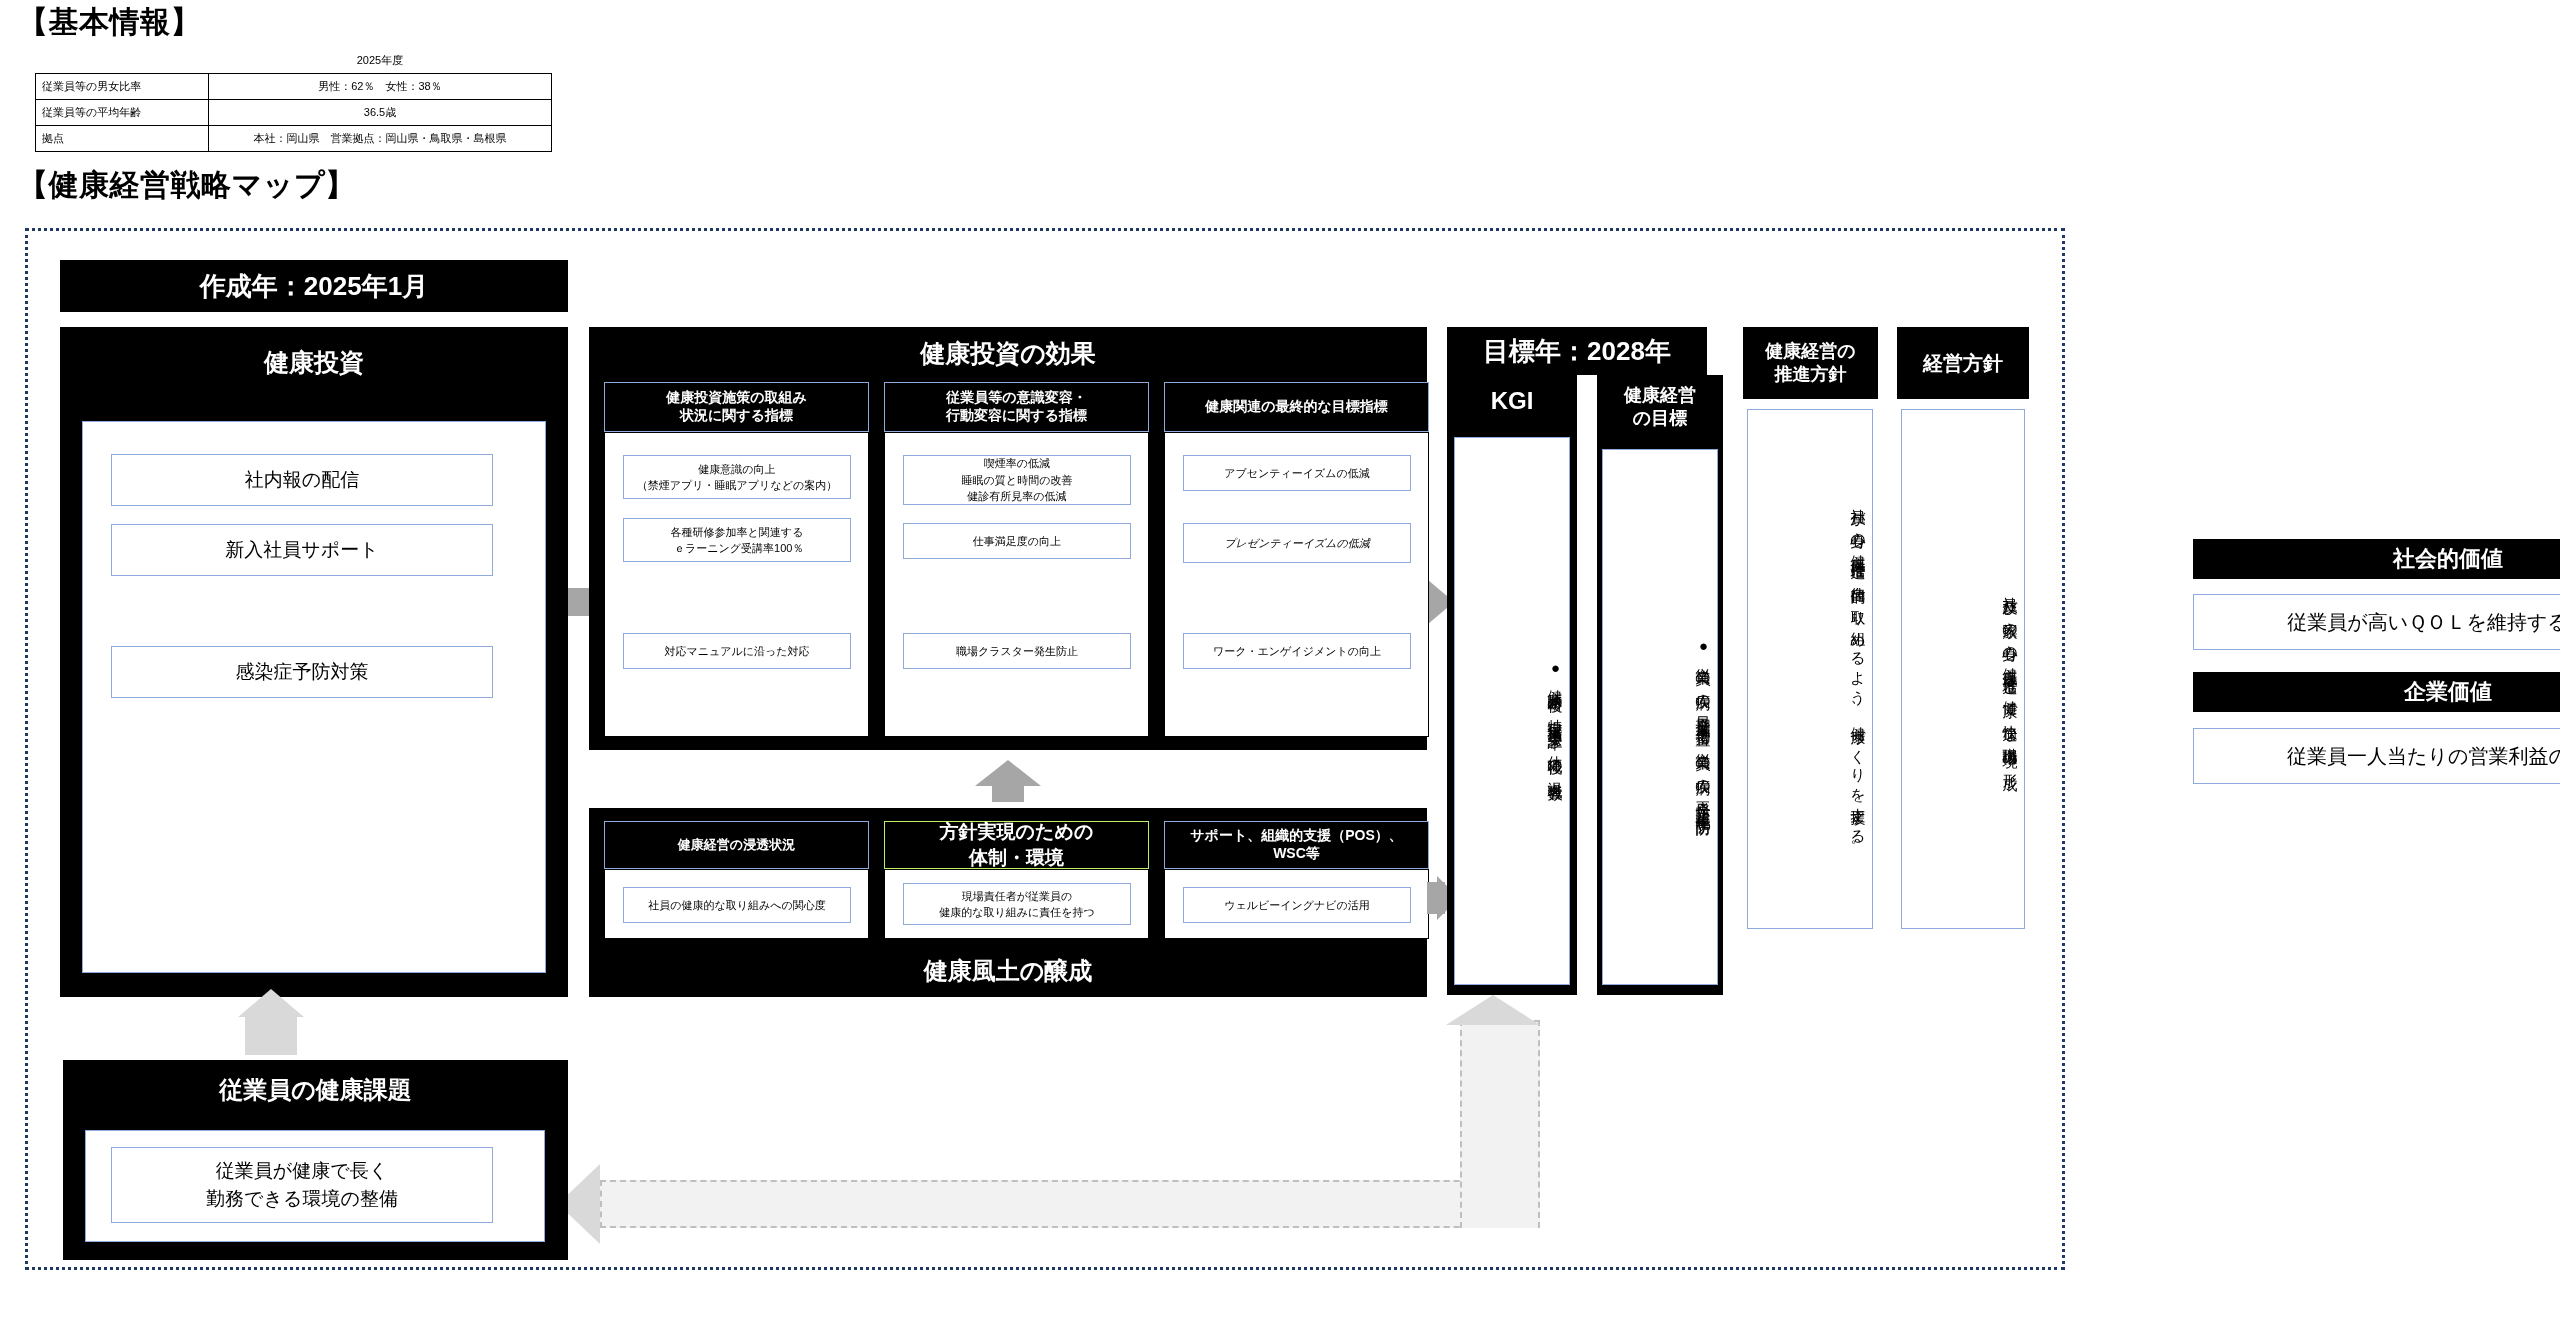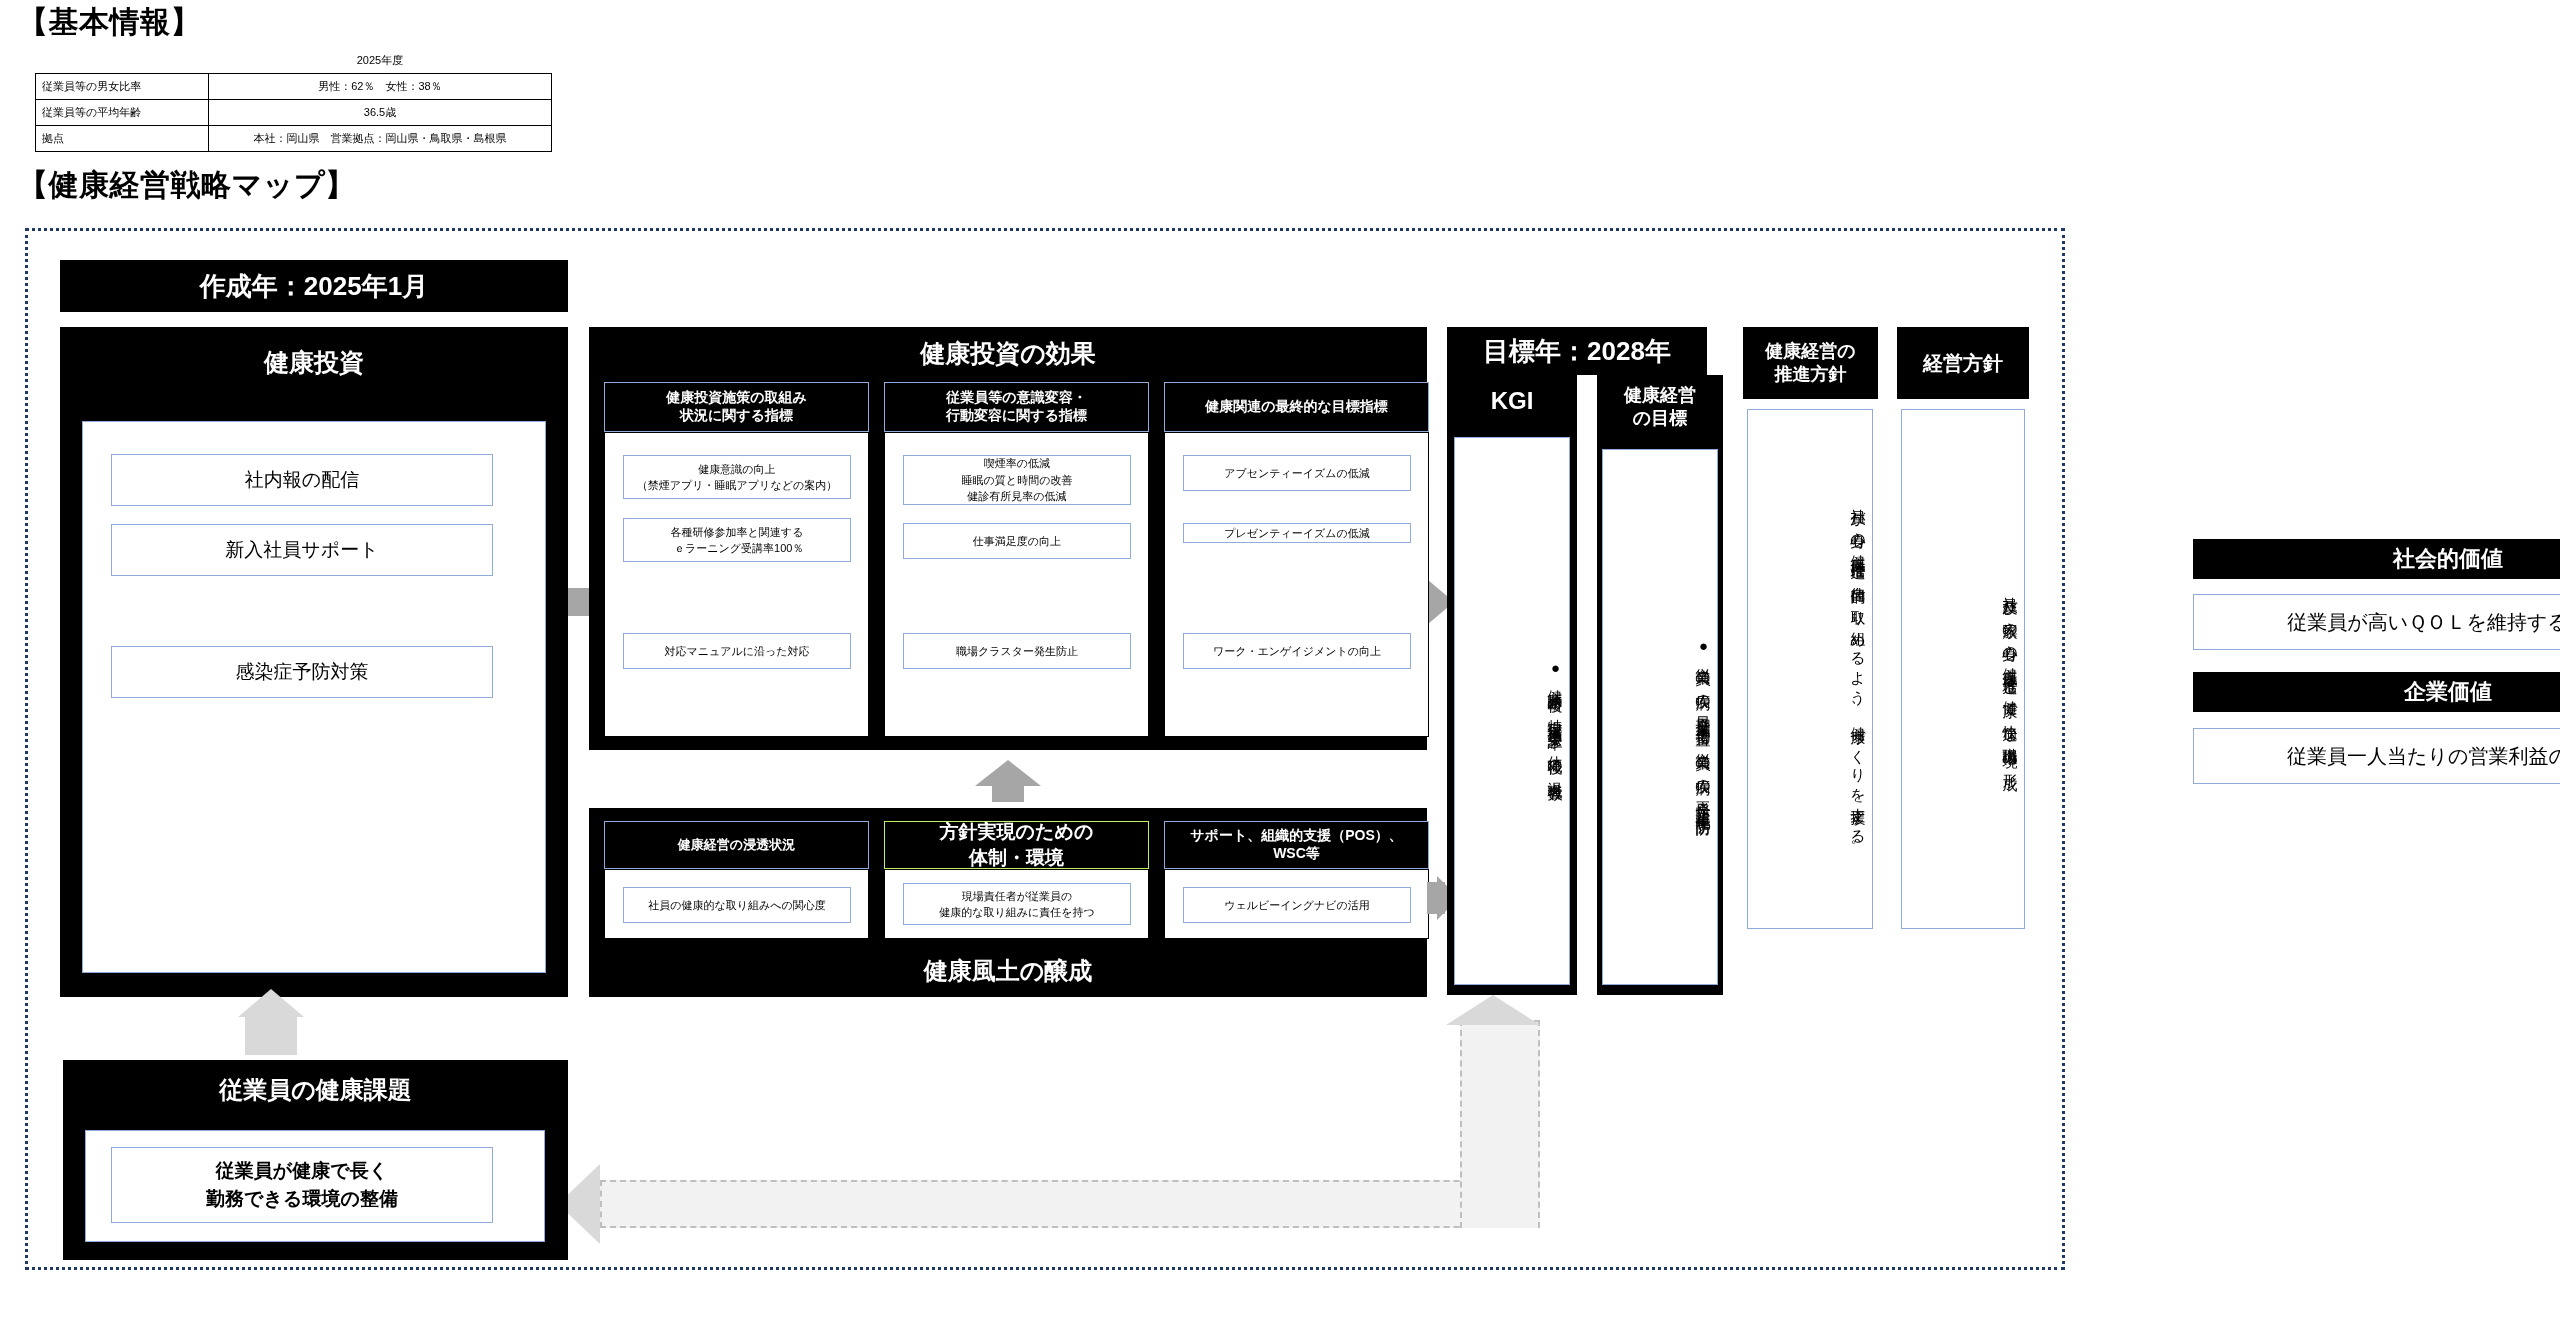--- a/index.html
+++ b/index.html
@@ -170,21 +170,21 @@
 健診有所見率の低減</div>
       <div class="whitecard" style="position:absolute;left:18px;top:90px;width:228px;height:36px;font-size:11px;white-space:pre-line;">仕事満足度の向上</div>
       <div class="whitecard" style="position:absolute;left:18px;top:200px;width:228px;height:36px;font-size:11px;white-space:pre-line;">職場クラスター発生防止</div>
     </div>
   </div>
 
   <div style="position:absolute;left:575px;top:55px;width:265px;height:355px;">
     <div class="blackbar" style="width:100%;height:50px;font-size:14px;white-space:pre-line;border:1px solid #8faadc;">健康関連の最終的な目標指標</div>
     <div style="position:absolute;left:0;top:50px;width:100%;height:305px;background:#fff;border:1px solid #000;box-sizing:border-box;">
       <div class="whitecard" style="position:absolute;left:18px;top:22px;width:228px;height:36px;font-size:11px;">アブセンティーイズムの低減</div>
-      <div class="whitecard" style="position:absolute;left:18px;top:90px;width:228px;height:20px;font-size:11px;">プレゼンティーイズムの低減</div>
+      <div class="whitecard" style="position:absolute;left:18px;top:90px;width:228px;height:40px;font-size:11px;font-style:italic;">プレゼンティーイズムの低減</div>
       <div class="whitecard" style="position:absolute;left:18px;top:200px;width:228px;height:36px;font-size:11px;">ワーク・エンゲイジメントの向上</div>
     </div>
   </div>
 </div>
 
 <div class="tri-up" style="left:975px;top:760px;"></div>
 <div class="abs" style="left:992px;top:786px;width:32px;height:16px;background:#a6a6a6;"></div>
 
 <div class="abs blackbox" style="left:589px;top:808px;width:838px;height:189px;">
 
@@ -264,21 +264,21 @@
 </div>
 
 <div class="dashed-arrow-body" style="left:600px;top:1180px;width:940px;height:48px;border-right:none;"></div>
 <div class="dashed-arrow-body" style="left:1460px;top:1020px;width:80px;height:208px;border-bottom:none;border-left:2px dashed #bfbfbf;"></div>
 <div class="abs" style="left:1463px;top:1023px;width:74px;height:202px;background:#f2f2f2;"></div>
 <div class="tri-up" style="left:1446px;top:995px;border-left-width:47px;border-right-width:47px;border-bottom-width:30px;border-bottom-color:#d9d9d9;"></div>
 <div class="tri-left" style="left:558px;top:1164px;"></div>
 
 <div class="abs blackbox" style="left:63px;top:1060px;width:505px;height:200px;">
   <div class="blackbar" style="width:100%;height:60px;font-size:24px;color:#fff;">従業員の健康課題</div>
-  <div style="position:absolute;left:22px;top:70px;width:460px;height:112px;background:#fff;border:1px solid #8faadc;box-sizing:border-box;font-weight:bold;">
+  <div style="position:absolute;left:22px;top:70px;width:460px;height:112px;background:#fff;border:1px solid #8faadc;box-sizing:border-box;">
     <div class="whitecard" style="position:absolute;left:25px;top:16px;width:382px;height:76px;font-size:19px;white-space:pre-line;">従業員が健康で長く
 勤務できる環境の整備</div>
   </div>
 </div>
 
 <div class="abs" style="left:245px;top:1015px;width:52px;height:40px;background:#d9d9d9;"></div>
 <div class="tri-up" style="left:238px;top:989px;border-left-width:33px;border-right-width:33px;border-bottom-width:28px;border-bottom-color:#d9d9d9;"></div>
 
 <div class="abs blackbar" style="left:2193px;top:539px;width:510px;height:40px;font-size:22px;">社会的価値</div>
 <div class="abs whitecard" style="left:2193px;top:594px;width:510px;height:56px;font-size:20px;">従業員が高いＱＯＬを維持すること</div>

